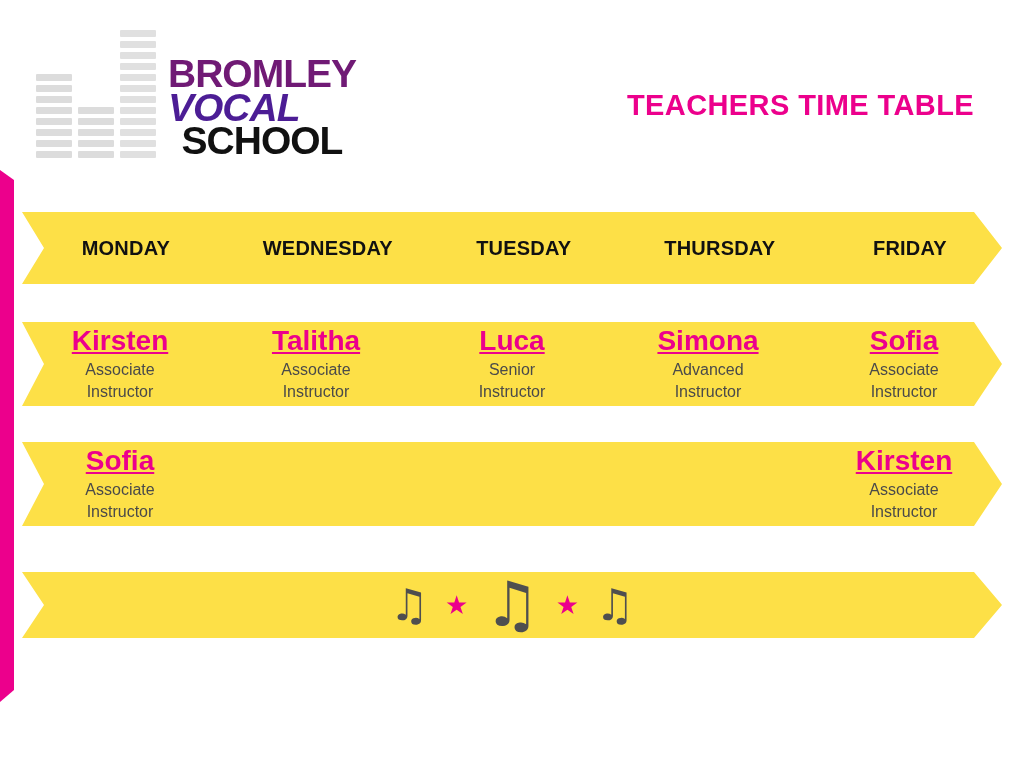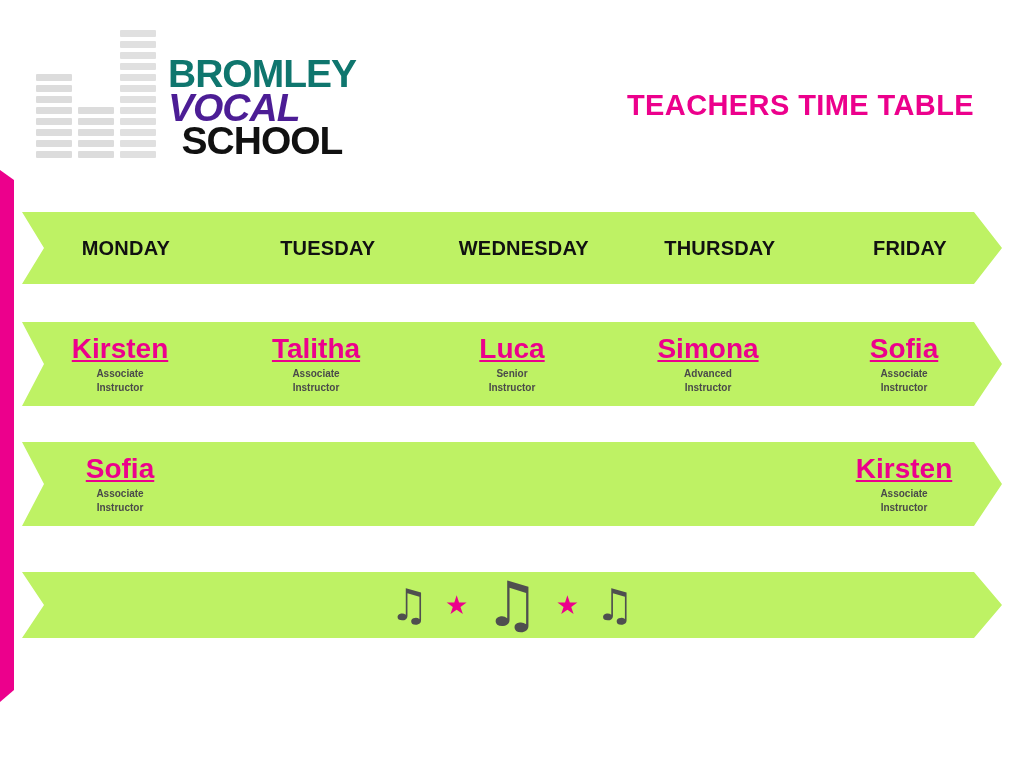--- a/index.html
+++ b/index.html
@@ -71,21 +71,21 @@
     line-height: 0.86;
     letter-spacing: -0.5px;
   }
   .logo-line {
     font-weight: bold;
     font-size: 39px;
     letter-spacing: -1px;
     display: block;
     font-family: "Liberation Sans", sans-serif;
   }
-  .logo-bromley { color: #0f766e; }
+  .logo-bromley { color: #701a75; }
   .logo-vocal   { color: #4c1d95; font-style: italic; }
   .logo-school  { color: #111111; text-align: center; }
 
   .page-title {
     position: absolute;
     right: 50px;
     top: 89px;
     color: #ec008c;
     font-size: 29px;
     font-weight: bold;
@@ -98,21 +98,21 @@
     position: absolute;
     left: 0;
     top: 0;
     width: 1024px;
   }
 
   .band {
     position: absolute;
     left: 22px;
     width: 980px;
-    background: #bef264;
+    background: #fde047;
     clip-path: polygon(
       0 0,
       calc(100% - 28px) 0,
       100% 50%,
       calc(100% - 28px) 100%,
       0 100%,
       22px 50%
     );
     display: flex;
   }
@@ -143,22 +143,22 @@
   .teacher-name {
     color: #ec008c;
     font-size: 28px;
     font-weight: bold;
     line-height: 1.1;
     margin-bottom: 3px;
     text-decoration: underline;
   }
   .teacher-role {
     color: #4a4a4a;
-    font-size: 10px;
-    font-weight: bold;
+    font-size: 16px;
+    font-weight: normal;
     line-height: 1.35;
   }
 
   
   .notes-deco {
     width: 100%;
     display: flex;
     align-items: center;
     justify-content: center;
     gap: 16px;
@@ -225,22 +225,22 @@
     </div>
   </div>
 
   <div class="page-title">TEACHERS TIME TABLE</div>
 </div>
 
 <div class="timetable">
 
   <div class="band band-header">
     <div class="cell c-mon">MONDAY</div>
+    <div class="cell">WEDNESDAY</div>
     <div class="cell">TUESDAY</div>
-    <div class="cell">WEDNESDAY</div>
     <div class="cell">THURSDAY</div>
     <div class="cell c-fri">FRIDAY</div>
   </div>
 
   <div class="band band-row1">
     <div class="cell">
       <div class="teacher-name">Kirsten</div>
       <div class="teacher-role">Associate</div>
       <div class="teacher-role">Instructor</div>
     </div>

